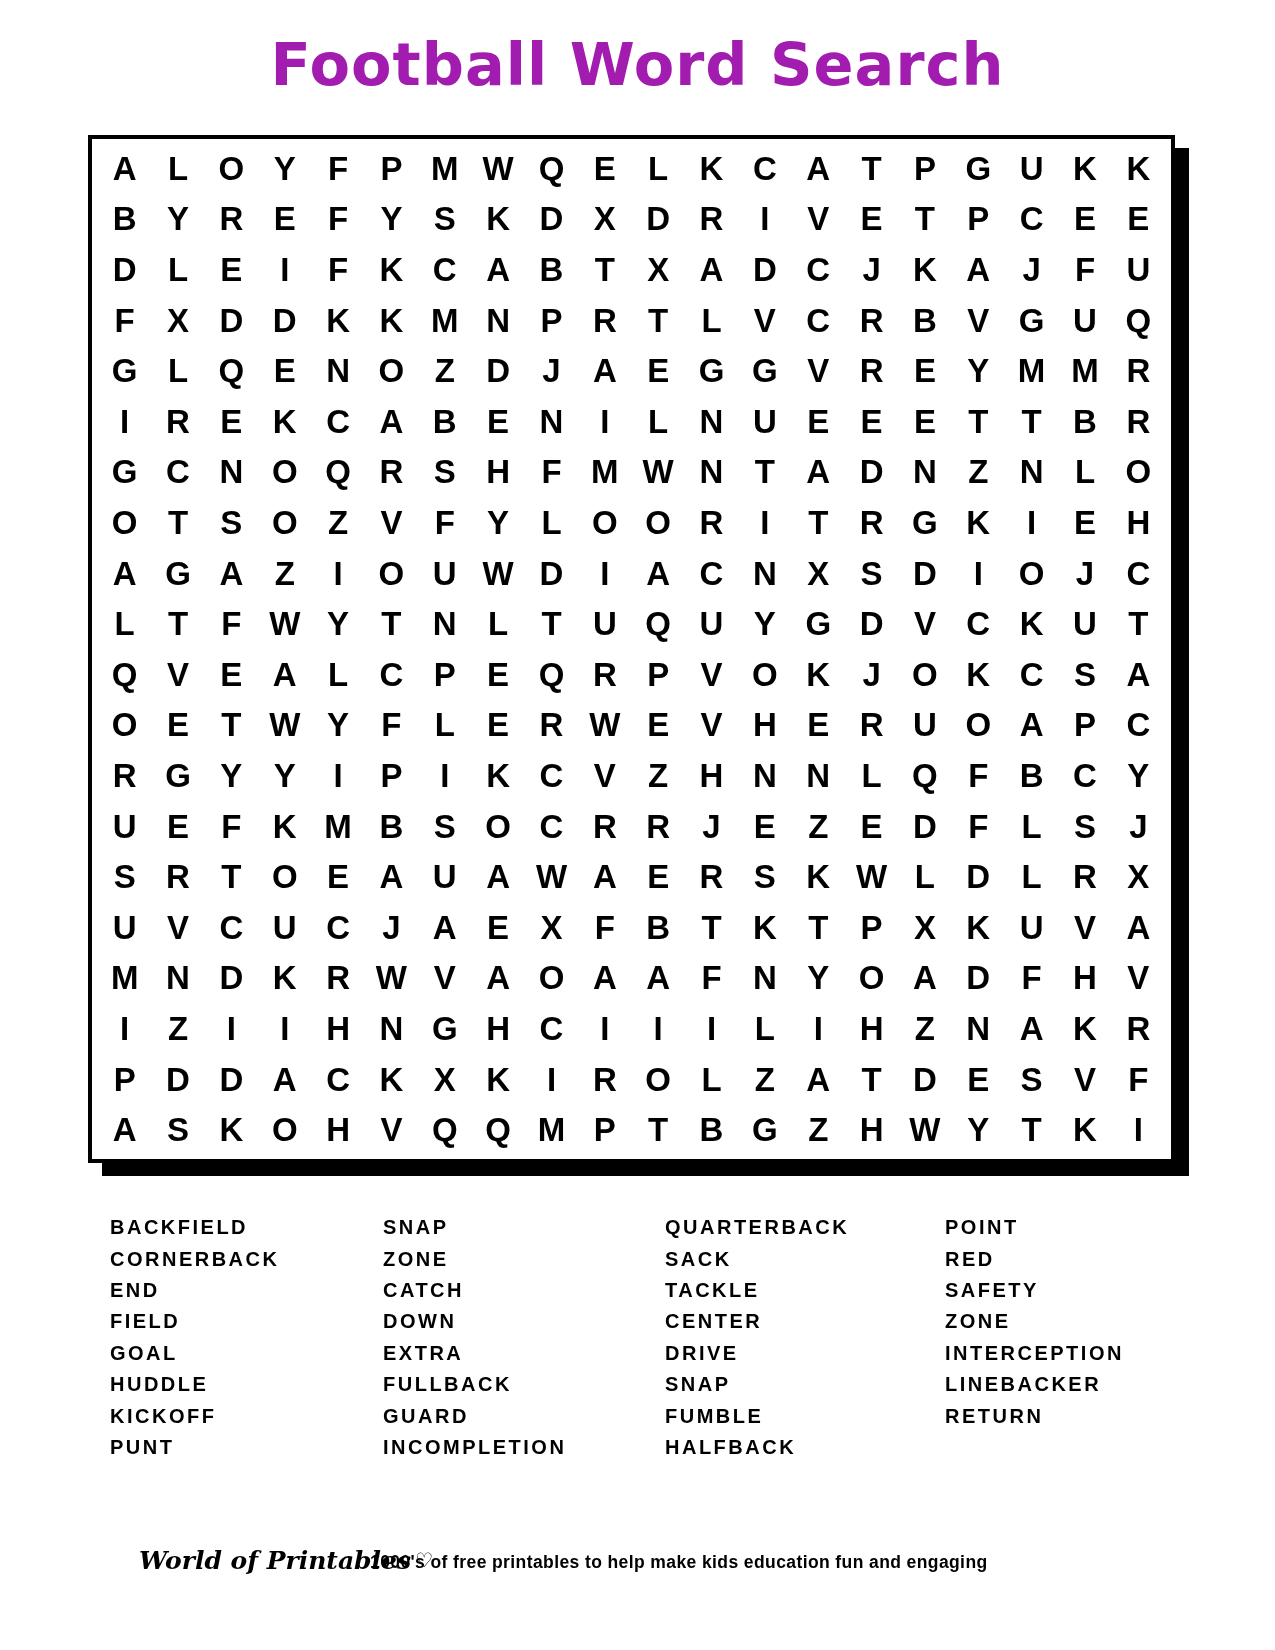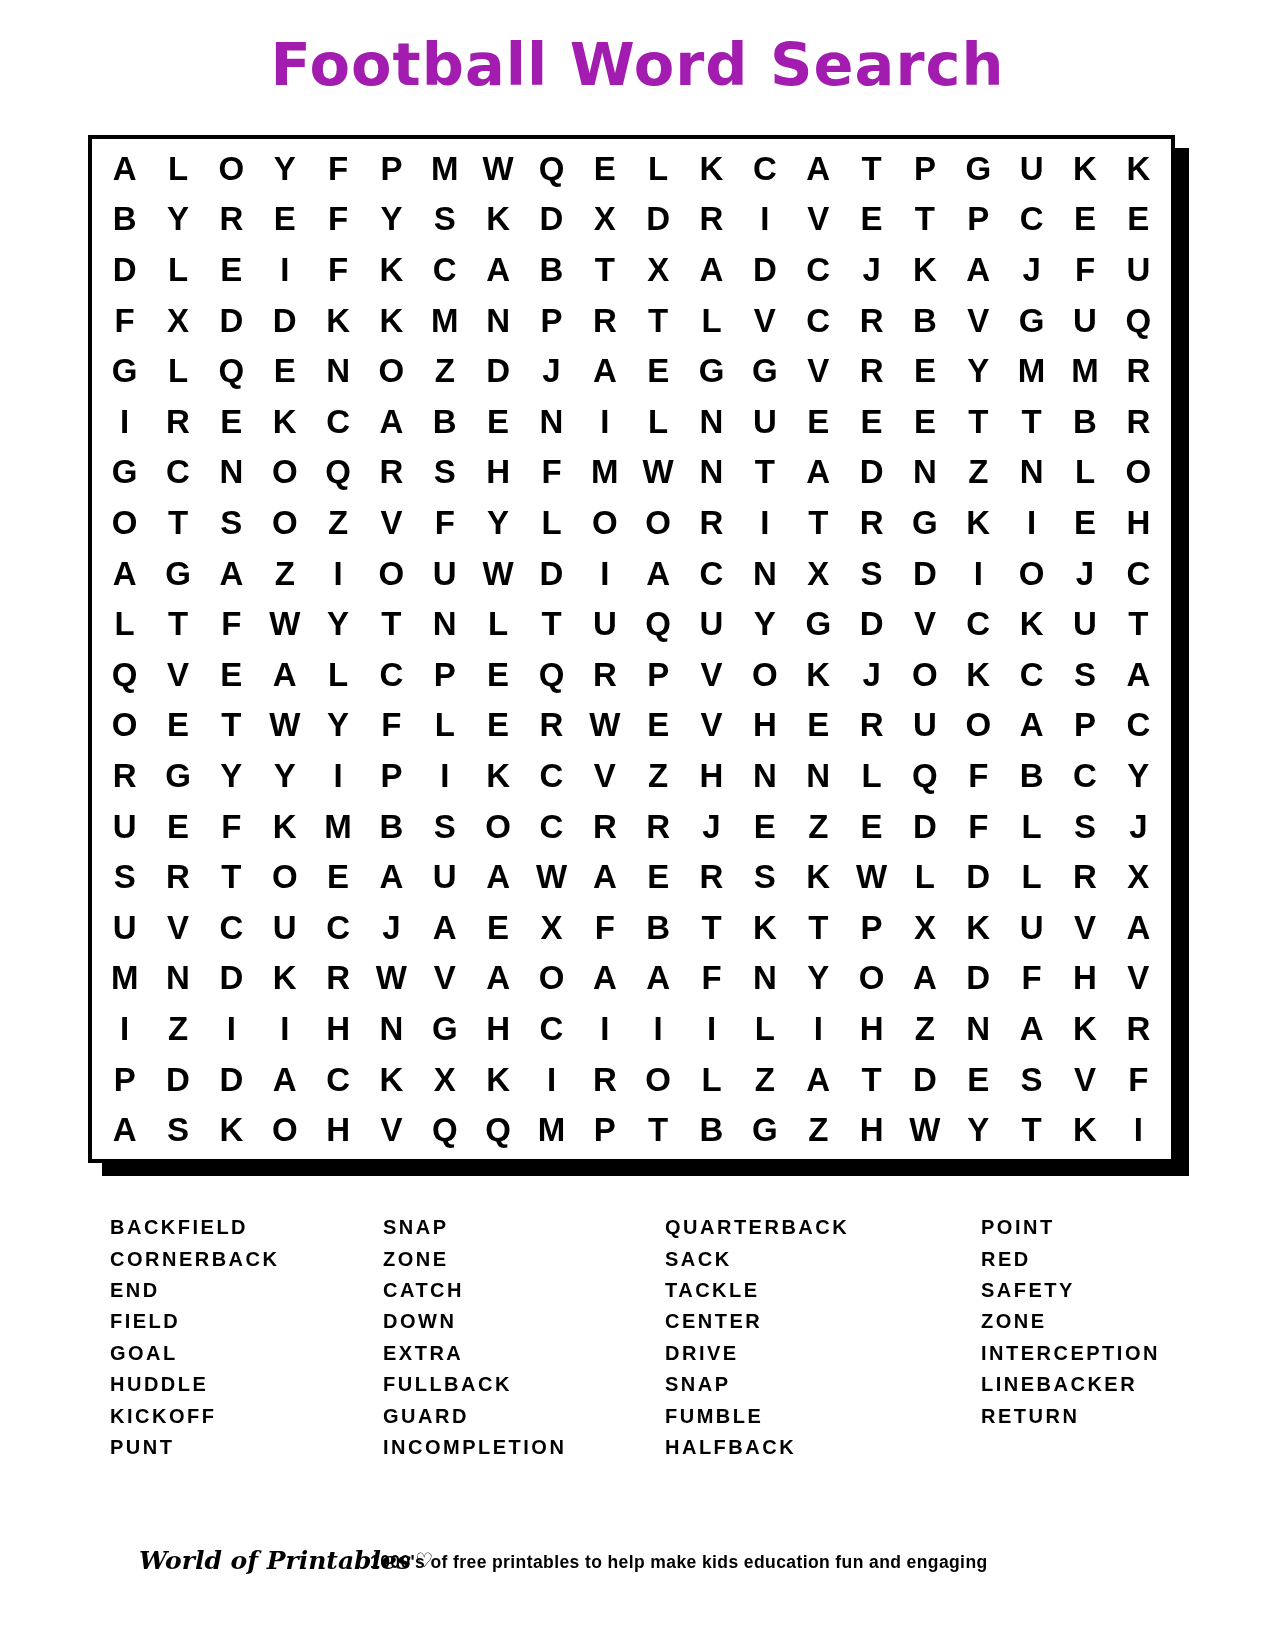--- a/index.html
+++ b/index.html
@@ -42,21 +42,21 @@
     font-family:"Liberation Sans", sans-serif;
   }
   .word-list {
     position:absolute;
     top:1212px; left:0; width:100%; height:250px;
   }
   .word-col { position:absolute; top:0; }
   .word-col-1 { left:110px; }
   .word-col-2 { left:383px; }
   .word-col-3 { left:665px; }
-  .word-col-4 { left:945px;margin-left:36px; }
+  .word-col-4 { left:945px; }
   .word {
     height:31.4px;
     display:flex; align-items:center;
     font-size:20px;
     font-weight:700;
     letter-spacing:2.5px;
     white-space:nowrap;
   }
   .footer {
     position:absolute;

